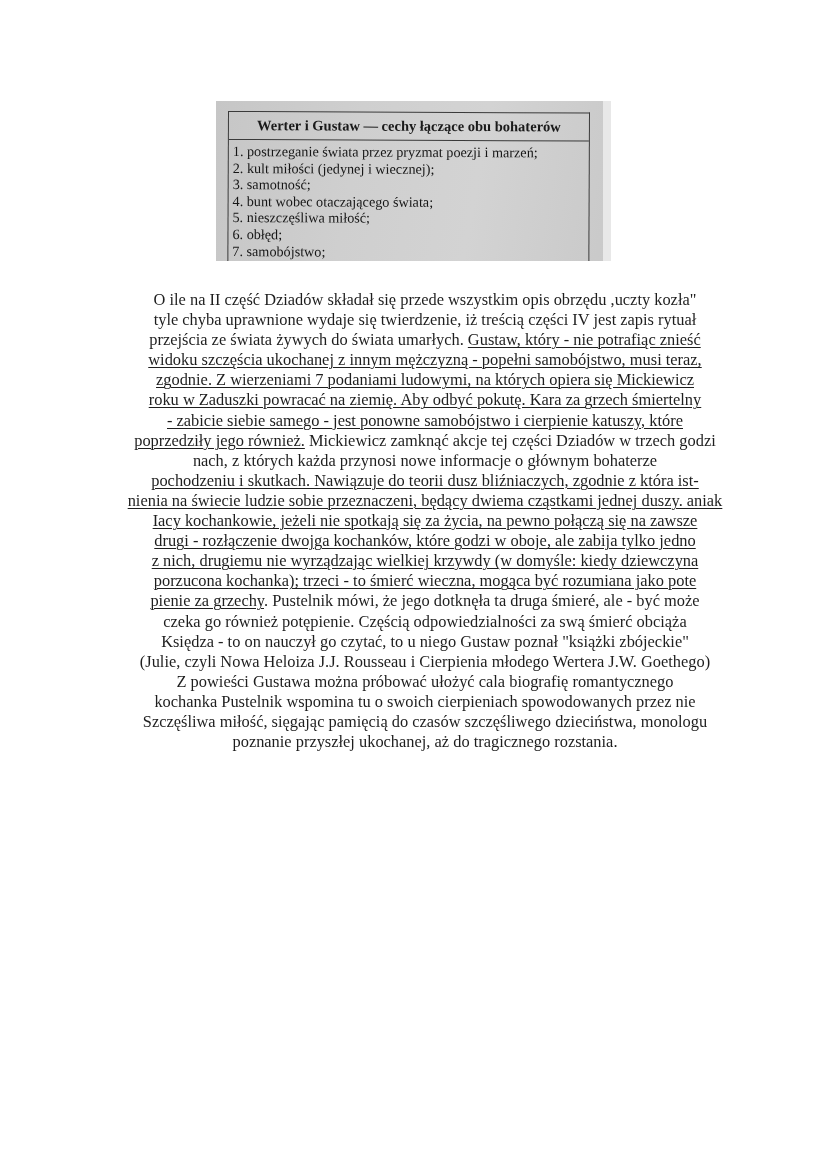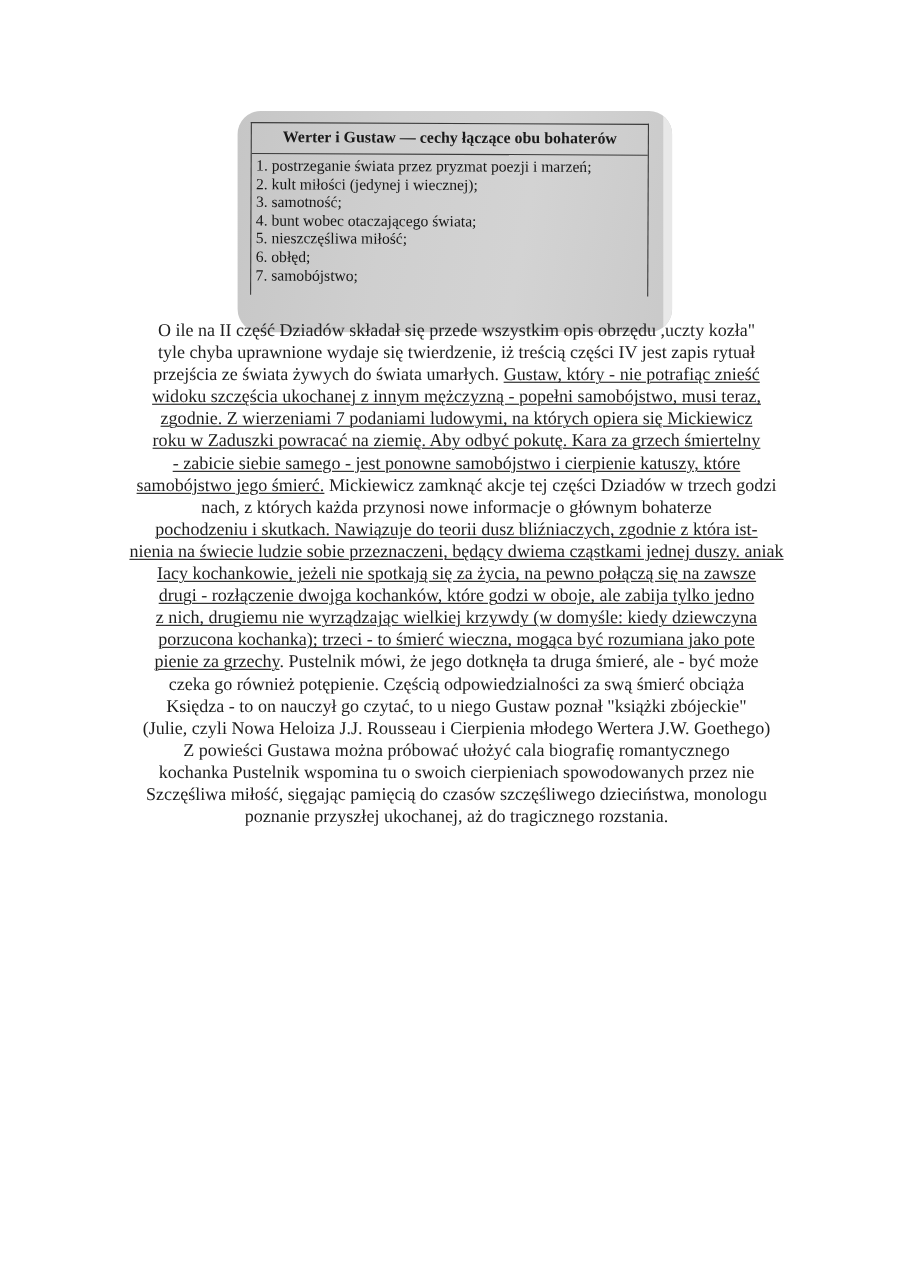--- a/index.html
+++ b/index.html
@@ -13,24 +13,23 @@
     position: relative;
     overflow: hidden;
     font-family: "DejaVu Serif", "Liberation Serif", serif;
     color: #1e1e1e;
   }
   .photo {
     position: absolute;
     left: 216px;
     top: 101px;
     width: 395px;
-    height: 201px;
+    height: 160px;
     background: linear-gradient(100deg, #c6c6c6 0%, #cfcfcf 35%, #d3d3d3 65%, #c9c9c9 100%);
     overflow: hidden;
-    border-radius: 21px;
   }
   .photo-edge {
     position: absolute;
     right: 0;
     top: 0;
     width: 8px;
     height: 100%;
     background: #e8e8e8;
   }
   .table-box {
@@ -58,21 +57,21 @@
     list-style: none;
     margin: 0;
     padding: 3px 0 0 4px;
     font-family: "Liberation Serif", serif;
     font-size: 14.2px;
     line-height: 16.6px;
     color: #161616;
   }
   .text-block {
     position: absolute;
-    left: 90px;
+    left: 100px;
     top: 290px;
     width: 650px;
     text-align: center;
     font-family: "Liberation Serif", serif;
     font-size: 16.4px;
     line-height: 20.1px;
   }
   .line {
     display: block;
     white-space: nowrap;
@@ -104,21 +103,21 @@
 </div>
 
 <div class="text-block">
   <span class="line"><span>O ile na II część Dziadów składał się przede wszystkim opis obrzędu ,uczty kozła"</span><span class="u"></span><span></span></span>
   <span class="line"><span>tyle chyba uprawnione wydaje się twierdzenie, iż treścią części IV jest zapis rytuał</span><span class="u"></span><span></span></span>
   <span class="line"><span>przejścia ze świata żywych do świata umarłych. </span><span class="u">Gustaw, który - nie potrafiąc znieść</span><span></span></span>
   <span class="line"><span></span><span class="u">widoku szczęścia ukochanej z innym mężczyzną - popełni samobójstwo, musi teraz,</span><span></span></span>
   <span class="line"><span></span><span class="u">zgodnie. Z wierzeniami 7 podaniami ludowymi, na których opiera się Mickiewicz</span><span></span></span>
   <span class="line"><span></span><span class="u">roku w Zaduszki powracać na ziemię. Aby odbyć pokutę. Kara za grzech śmiertelny</span><span></span></span>
   <span class="line"><span></span><span class="u">- zabicie siebie samego - jest ponowne samobójstwo i cierpienie katuszy, które</span><span></span></span>
-  <span class="line"><span></span><span class="u">samobójstwo jego śmierć.</span><span> Mickiewicz zamknąć akcje tej części Dziadów w trzech godzi</span></span>
+  <span class="line"><span></span><span class="u">poprzedziły jego również.</span><span> Mickiewicz zamknąć akcje tej części Dziadów w trzech godzi</span></span>
   <span class="line"><span>nach, z których każda przynosi nowe informacje o głównym bohaterze</span><span class="u"></span><span></span></span>
   <span class="line"><span></span><span class="u">pochodzeniu i skutkach. Nawiązuje do teorii dusz bliźniaczych, zgodnie z która ist-</span><span></span></span>
   <span class="line"><span></span><span class="u">nienia na świecie ludzie sobie przeznaczeni, będący dwiema cząstkami jednej duszy. aniak</span><span></span></span>
   <span class="line"><span></span><span class="u">Iacy kochankowie, jeżeli nie spotkają się za życia, na pewno połączą się na zawsze</span><span></span></span>
   <span class="line"><span></span><span class="u">drugi - rozłączenie dwojga kochanków, które godzi w oboje, ale zabija tylko jedno</span><span></span></span>
   <span class="line"><span></span><span class="u">z nich, drugiemu nie wyrządzając wielkiej krzywdy (w domyśle: kiedy dziewczyna</span><span></span></span>
   <span class="line"><span></span><span class="u">porzucona kochanka); trzeci - to śmierć wieczna, mogąca być rozumiana jako pote</span><span></span></span>
   <span class="line"><span></span><span class="u">pienie za grzechy</span><span>. Pustelnik mówi, że jego dotknęła ta druga śmieré, ale - być może</span></span>
   <span class="line"><span>czeka go również potępienie. Częścią odpowiedzialności za swą śmierć obciąża</span><span class="u"></span><span></span></span>
   <span class="line"><span>Księdza - to on nauczył go czytać, to u niego Gustaw poznał "książki zbójeckie"</span><span class="u"></span><span></span></span>

